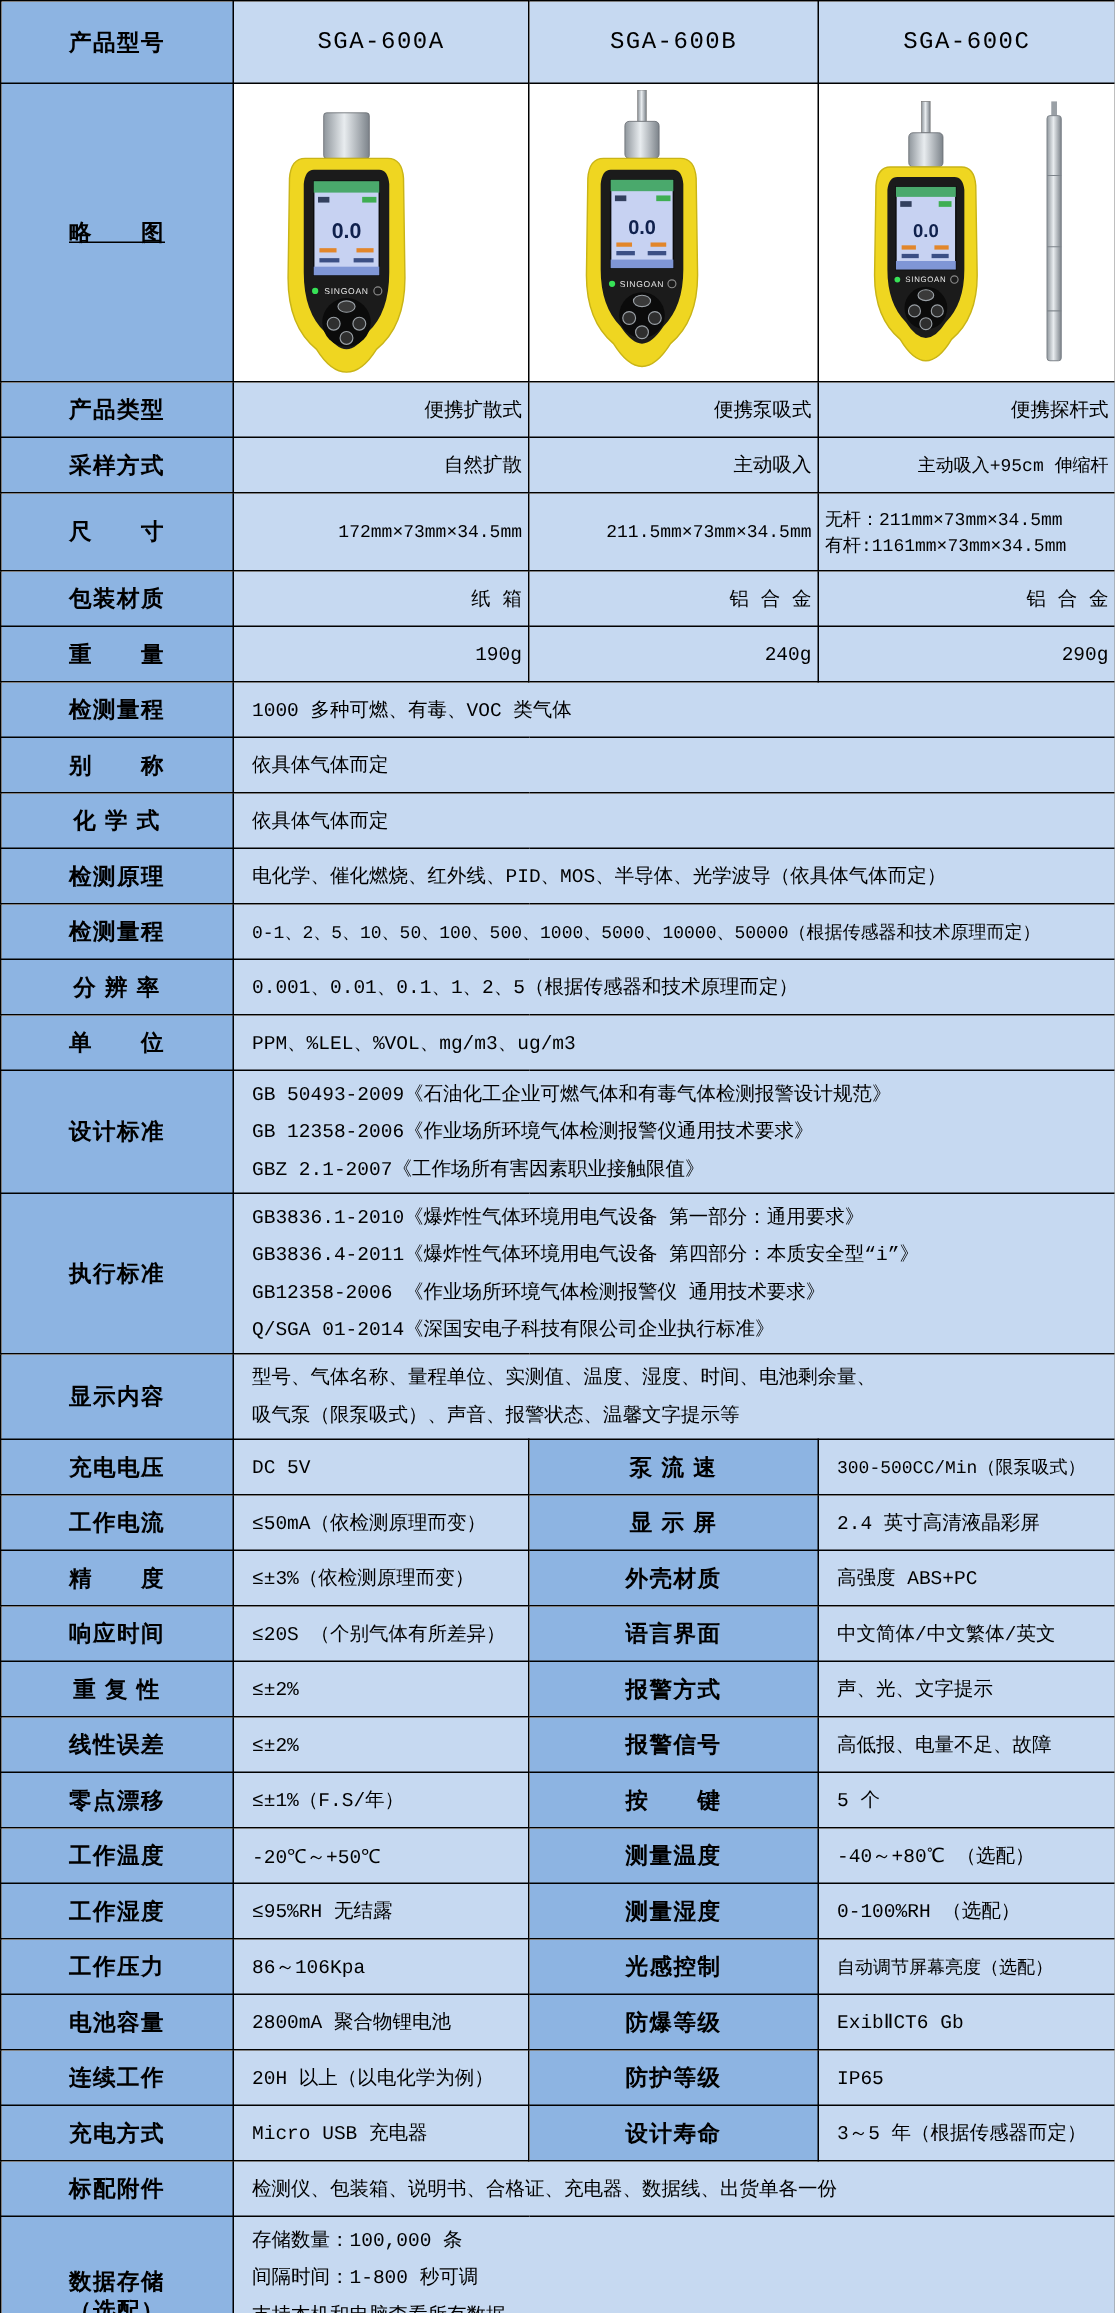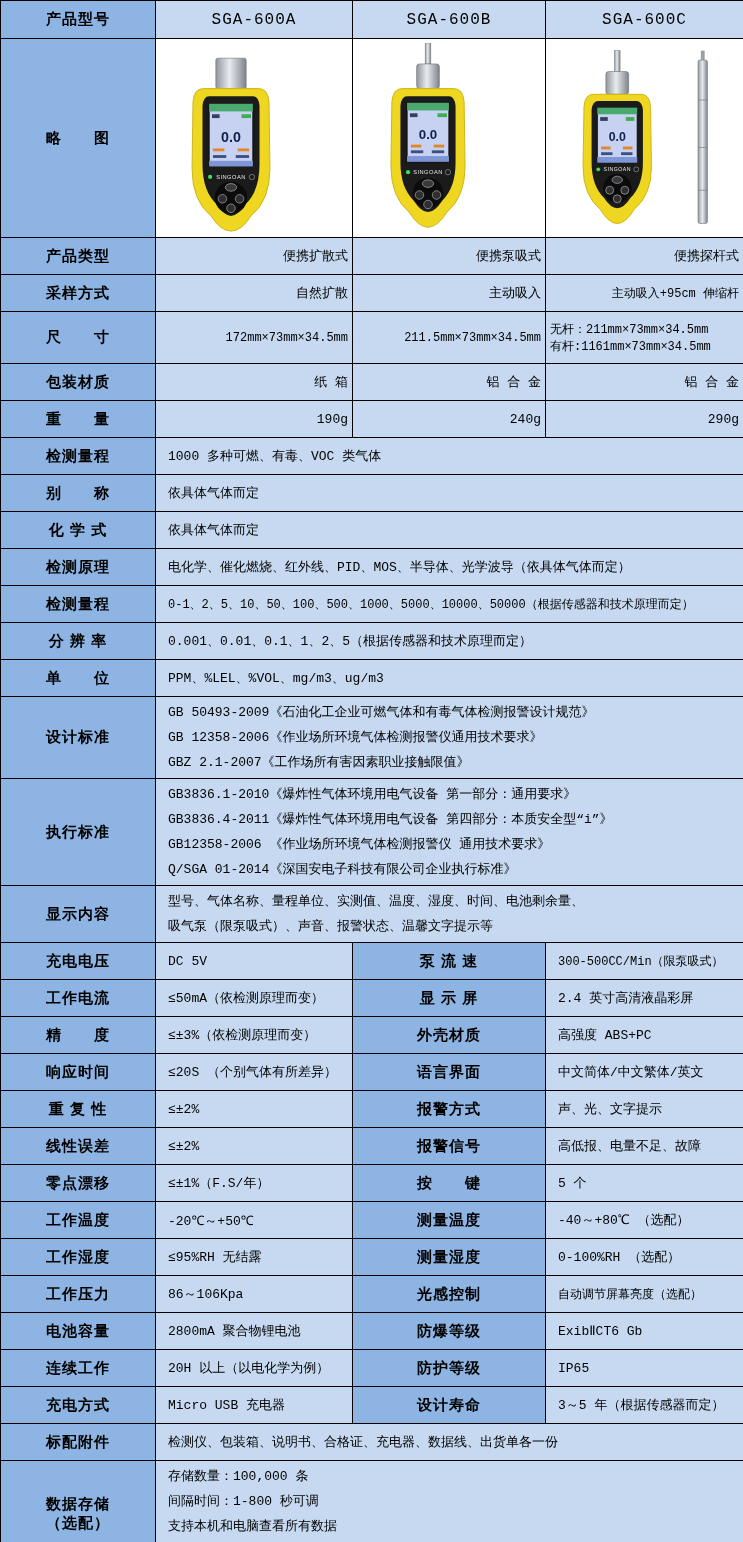--- a/index.html
+++ b/index.html
@@ -17,22 +17,22 @@
     font-family:"Liberation Mono","DejaVu Sans Mono",monospace;
   }
   .value-center { text-align:right; padding:3px 4px; }
   .model-cell {
     background:#C6D9F1; text-align:center; font-size:16px;
     font-family:"Liberation Mono","DejaVu Sans Mono",monospace; letter-spacing:1px;
   }
   .image-cell { background:#ffffff; text-align:left; vertical-align:middle; padding:4px 0; }
   .lines div { line-height:25px; }
   .small { font-size:12px; }
-  tr.h-header { height:38px; }
-  tr.h-sketch { height:197px; }
+  tr.h-header { height:55px; }
+  tr.h-sketch { height:197px;text-decoration:underline; }
   tr.h-std { height:37px; }
   tr.h-size { height:52px; }
   tr.h-design { height:79px; }
   tr.h-exec { height:103px; }
   tr.h-display { height:51px; }
   tr.h-storage { height:101px; }
   .device { display:inline-block; vertical-align:middle; }
 </style>
 </head>
 <body>

